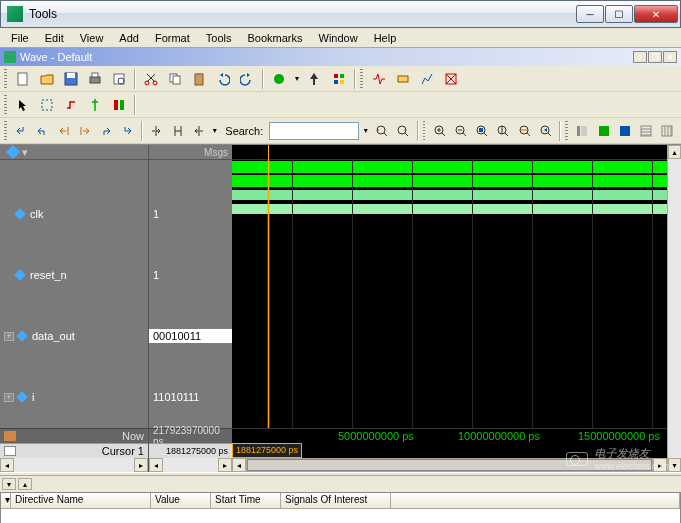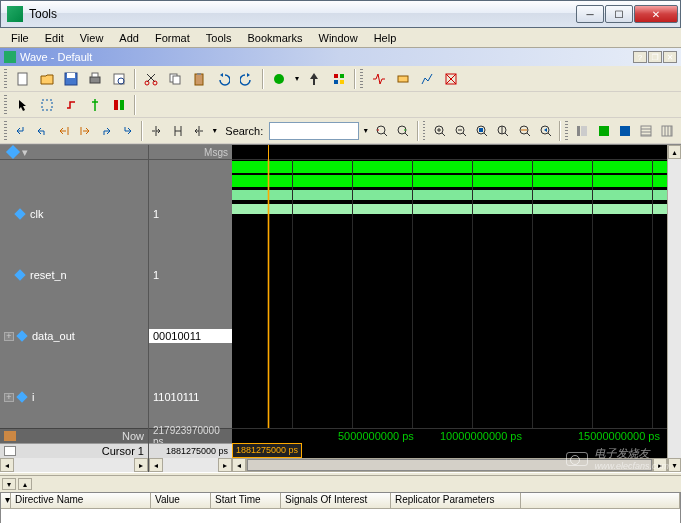--- a/index.html
+++ b/index.html
@@ -470,21 +470,21 @@
     <div class="gridv" style="left:60px"></div>
     <div class="gridv" style="left:120px"></div>
     <div class="gridv" style="left:180px"></div>
     <div class="gridv" style="left:240px"></div>
     <div class="gridv" style="left:300px"></div>
     <div class="gridv" style="left:360px"></div>
     <div class="gridv" style="left:420px"></div>
     <div class="cursor-line"></div>
     <div class="timescale">
       <span class="tick" style="left:106px">5000000000 ps</span>
-      <span class="tick" style="left:208px">10000000000 ps</span>
+      <span class="tick" style="left:226px">10000000000 ps</span>
       <span class="tick" style="left:346px">15000000000 ps</span>
     </div>
     <div class="cursorlabel">1881275000 ps</div>
     <div class="wavebottom">
       <div class="scrollbtn">◂</div>
       <div class="track">
           <div class="thumb"></div>
         </div>
       <div class="scrollbtn">▸</div>
     </div>
@@ -503,21 +503,20 @@
     <div class="stbtn">▴</div>
     <div style="flex:1"></div>
   </div>
   <div class="dirpanel">
     <div class="dirhdr">
       <div class="dh" style="width:10px;text-align:center">▾</div>
       <div class="dh" style="width:140px">Directive Name</div>
       <div class="dh" style="width:60px">Value</div>
       <div class="dh" style="width:70px">Start Time</div>
       <div class="dh" style="width:110px">Signals Of Interest</div>
-      <div class="dh" style="width:130px">Replicator Parameters</div>
       <div class="dh" style="flex:1"></div>
     </div>
     <div class="dirbody"></div>
   </div>
 
 </div>
 
 <div class="watermark">
   <div class="wlogo"></div>
   <div>

